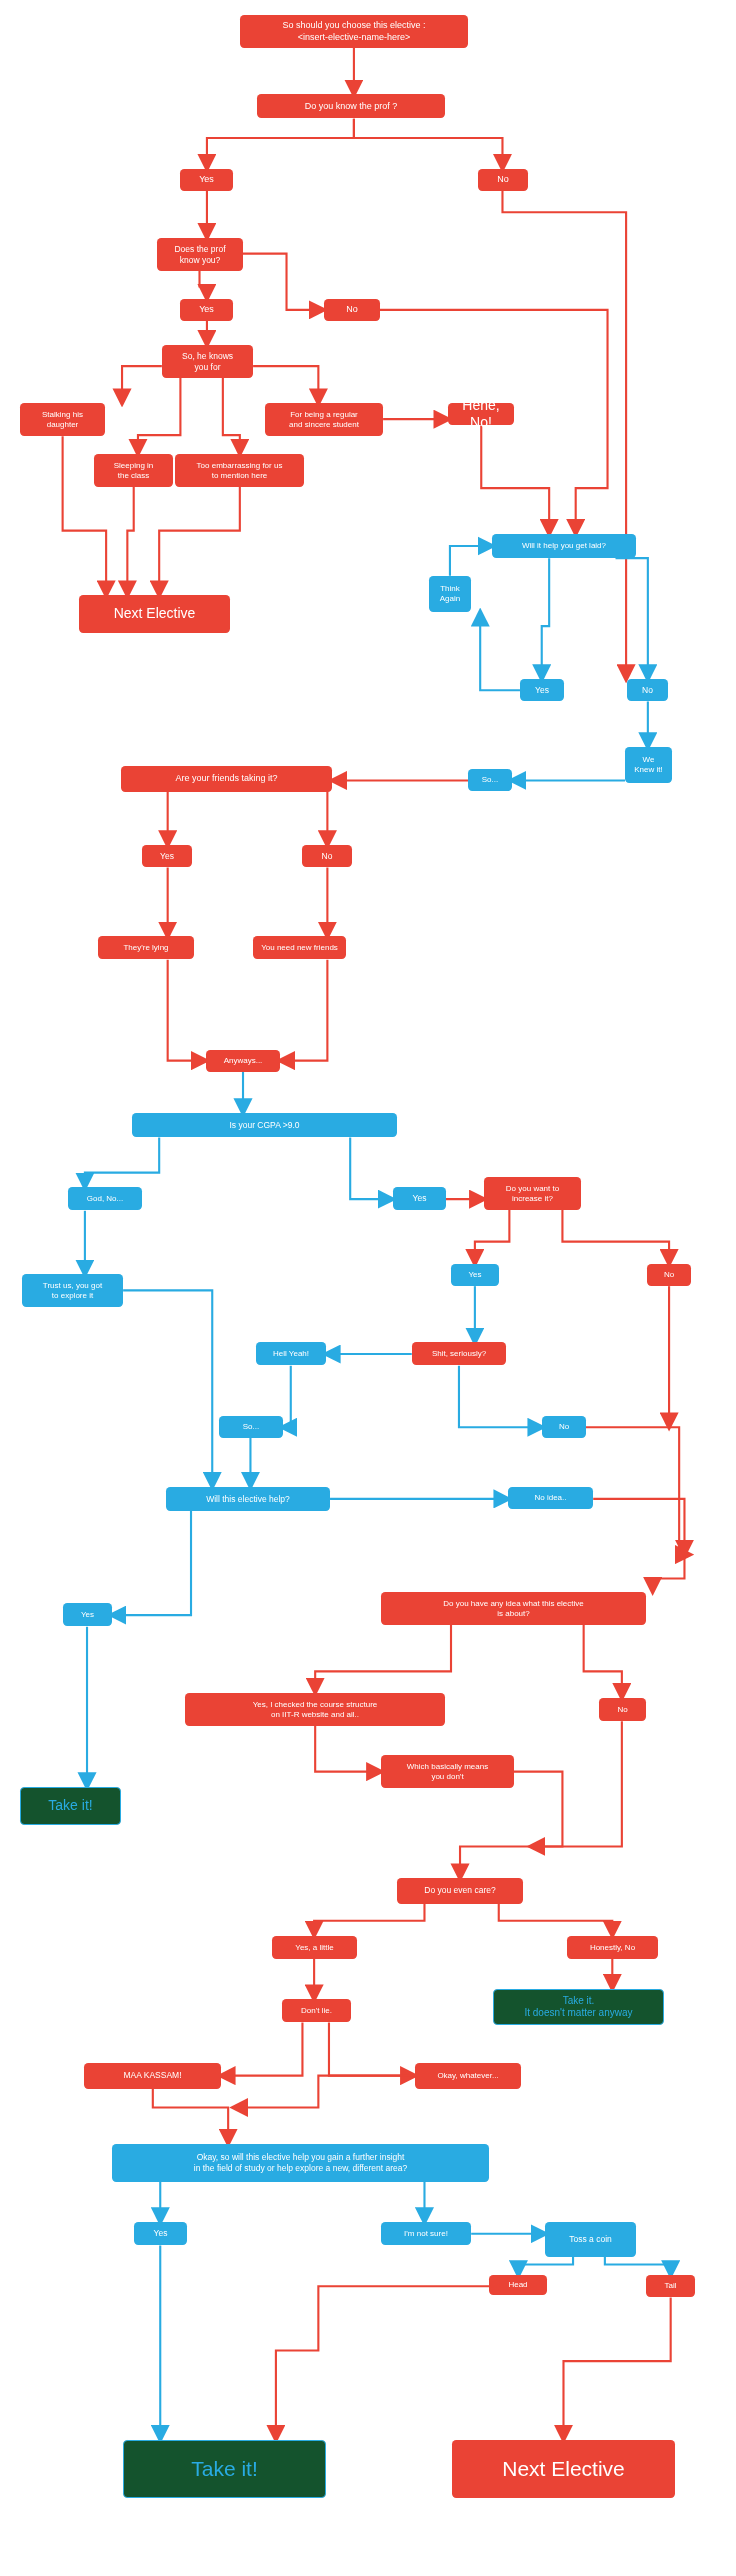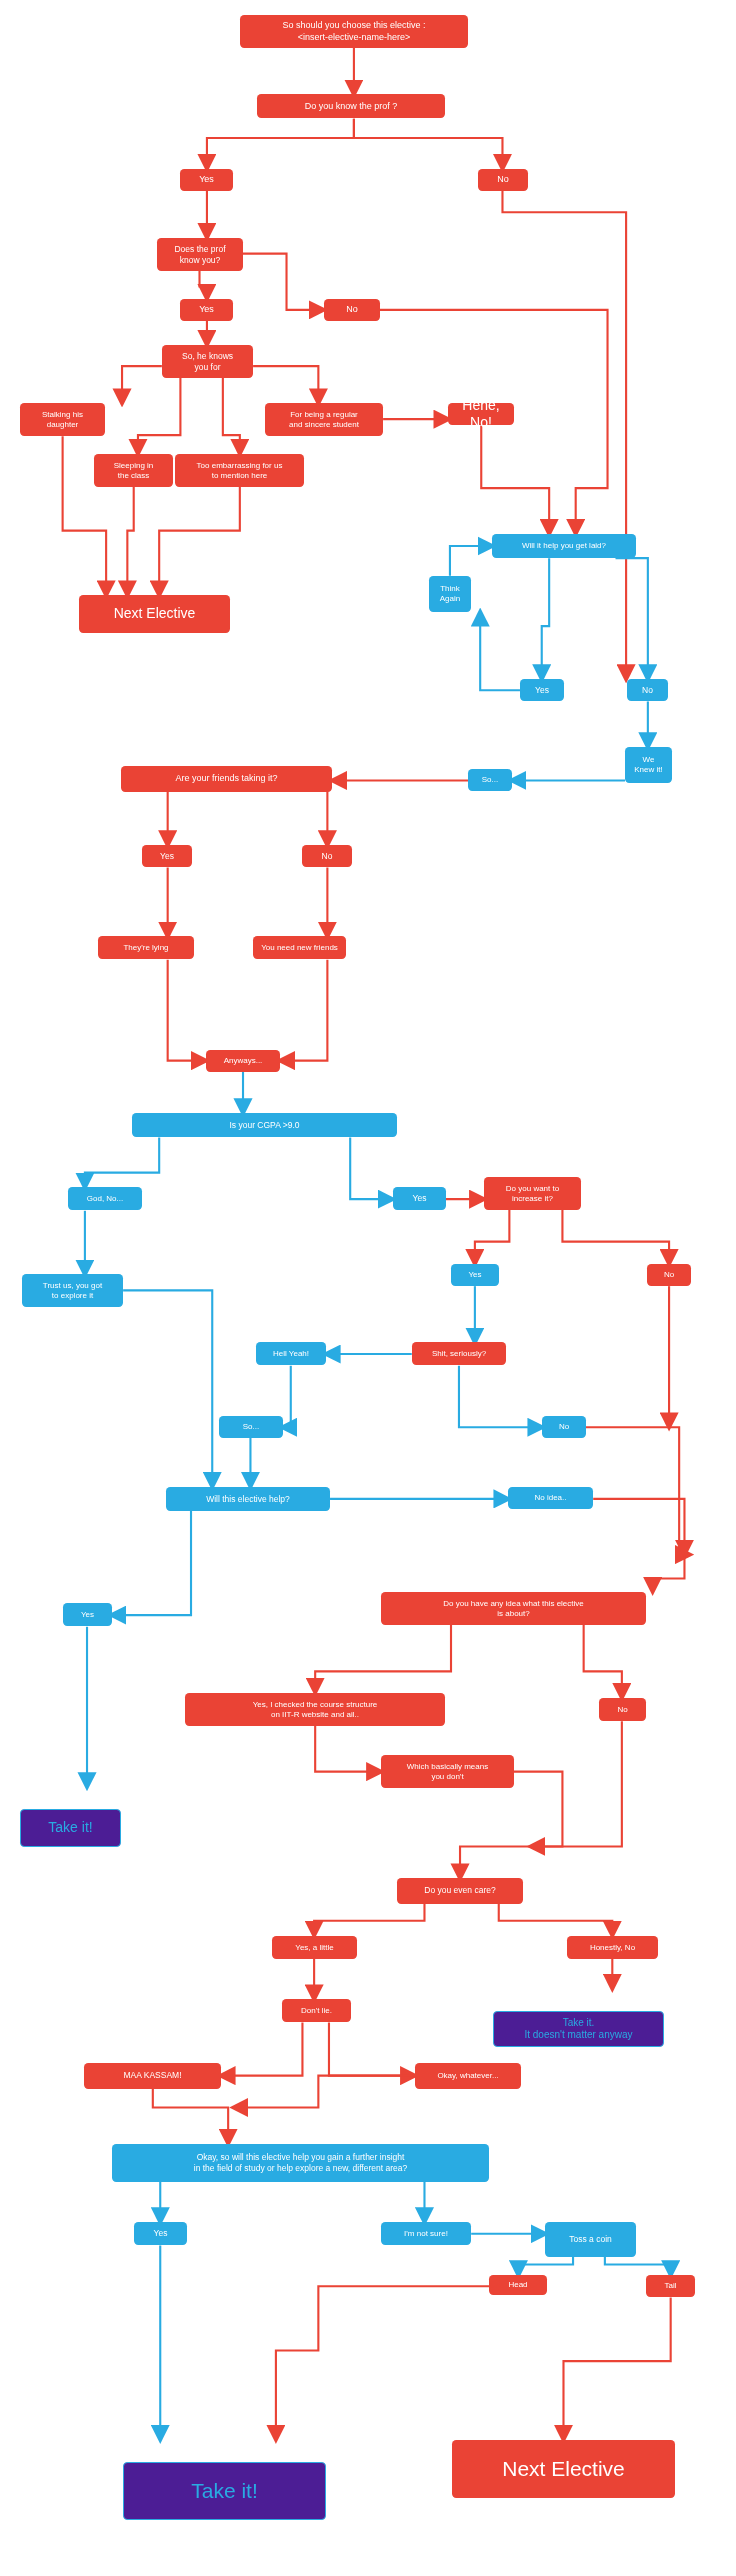--- a/index.html
+++ b/index.html
@@ -31,24 +31,23 @@
     padding: 2.1px 3.2px;
     white-space: pre-line;
   }
   .red {
     background: #ea4335;
   }
   .blue {
     background: #29abe2;
   }
   .outline {
-    background: #4c1d95;
+    background: #14532d;
     color: #29abe2;
     border: 1.1px solid #29abe2;
-    margin-top: 22px;
   }
   svg#edges {
     position: absolute;
     left: 0;
     top: 0;
     width: 737px;
     height: 2576px;
     pointer-events: none;
   }
 </style>

